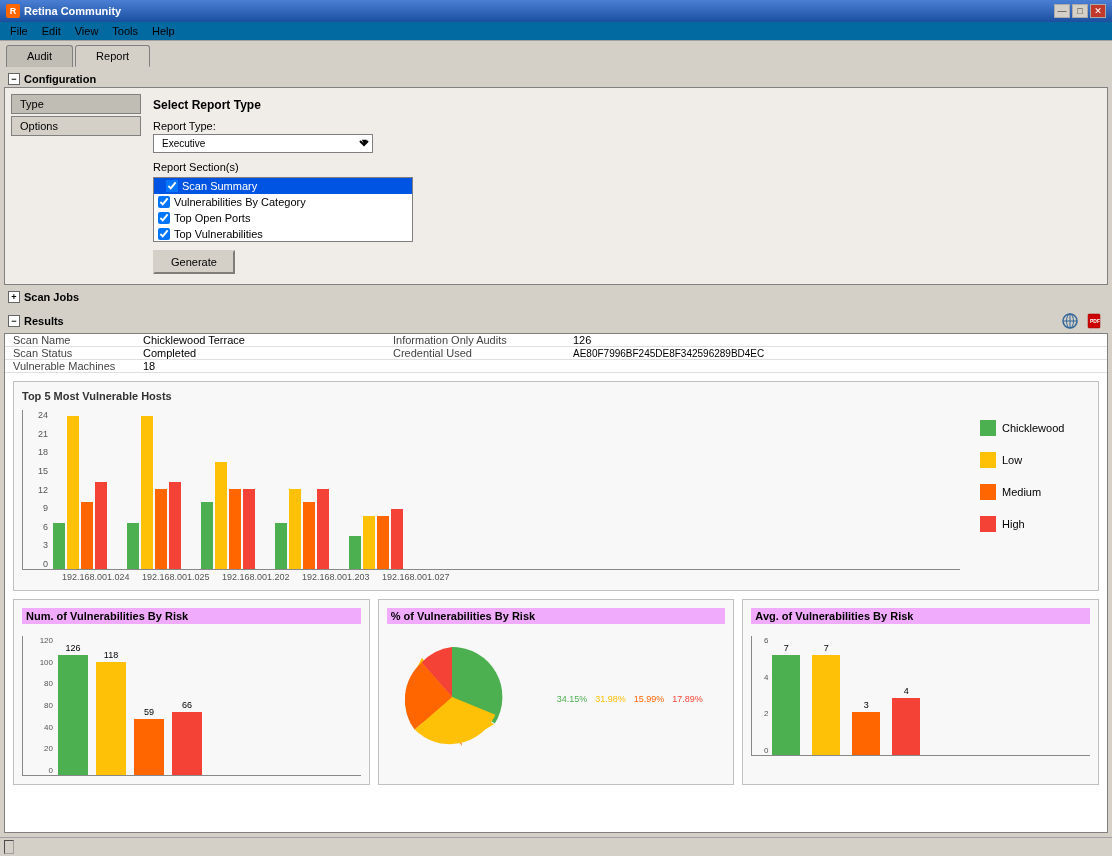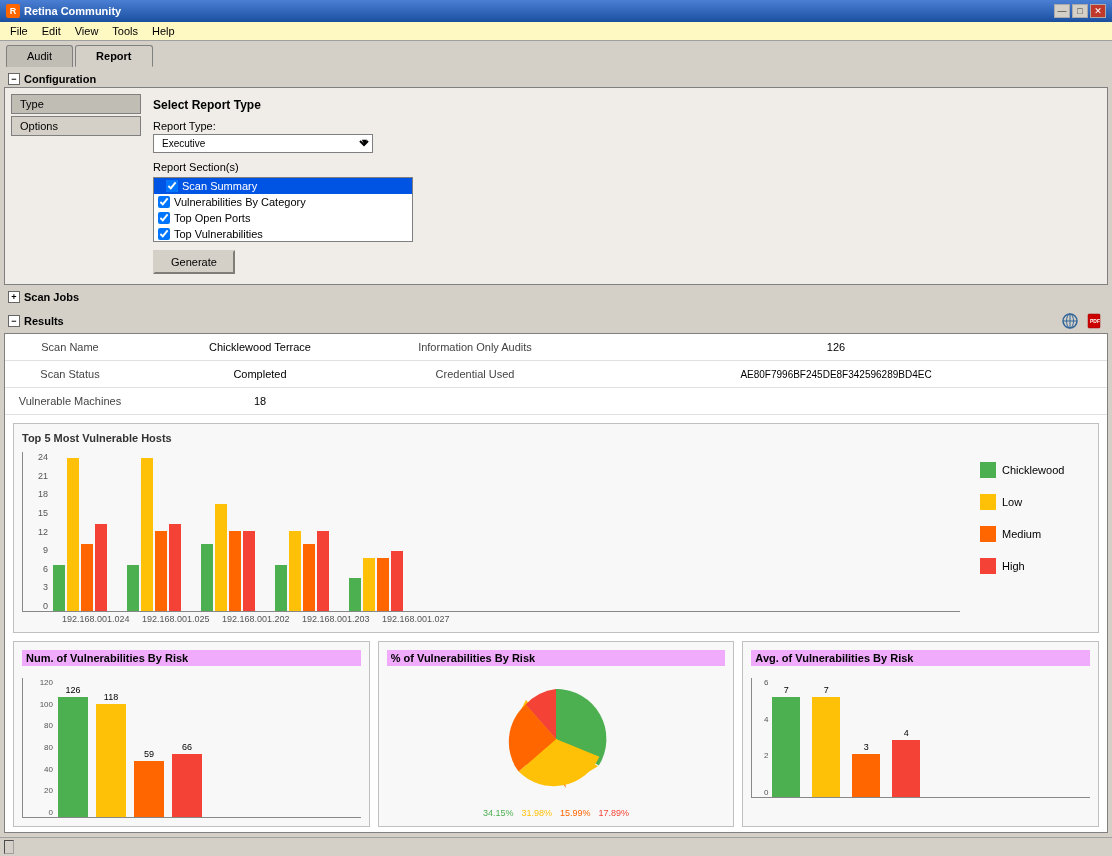--- a/index.html
+++ b/index.html
@@ -15,21 +15,21 @@
       height: 22px;
     }
     .title-bar-left { display: flex; align-items: center; gap: 4px; }
     .title-icon { width: 14px; height: 14px; background: #ff6600; border-radius: 2px; display: flex; align-items: center; justify-content: center; color: white; font-size: 9px; font-weight: bold; }
     .title-text { font-size: 11px; font-weight: bold; }
     .title-buttons { display: flex; gap: 2px; }
     .title-btn { width: 16px; height: 14px; border: 1px solid #aaa; background: #d4d0c8; display: flex; align-items: center; justify-content: center; font-size: 9px; cursor: pointer; color: #333; }
     .title-btn.close { background: #c0392b; color: white; }
     
     .menu-bar {
-      background: #fef9c3;
+      background: #0369a1;
       border-bottom: 1px solid #a0a0a0;
       padding: 1px 4px;
       display: flex;
       gap: 2px;
     }
     .menu-item { padding: 2px 6px; font-size: 11px; cursor: pointer; }
     
     .main-window {
       background: #d4d0c8;
       height: calc(856px - 22px - 20px);
@@ -47,21 +47,21 @@
       padding: 4px 20px;
       border: 1px solid #808080;
       border-bottom: none;
       background: #c0bdb5;
       cursor: pointer;
       font-size: 11px;
       border-radius: 3px 3px 0 0;
     }
     .tab.active {
       background: #d4d0c8;
-      font-weight: bold;
+      font-weight: normal;
       border-bottom: 1px solid #d4d0c8;
       z-index: 1;
     }
     
     .content-area {
       flex: 1;
       background: #d4d0c8;
       padding: 4px;
       overflow: hidden;
       display: flex;
@@ -195,23 +195,22 @@
       overflow-y: auto;
       overflow-x: hidden;
     }
     
     .scan-info-table {
       width: 100%;
       border-collapse: collapse;
       font-size: 11px;
     }
     .scan-info-table td {
-      padding: 7px 8px;
+      padding: 0 8px;
       border-bottom: 1px solid #e0e0e0;
-      text-align: center;
     }
     .scan-info-table td:first-child { color: #444; font-weight: normal; width: 130px; }
     .scan-info-table td:nth-child(2) { width: 250px; }
     .scan-info-table td:nth-child(3) { color: #444; width: 180px; }
     
     .chart-section {
       margin: 8px;
       border: 1px solid #c0c0c0;
       background: #f8f8f8;
       padding: 8px;
@@ -339,22 +338,23 @@
       font-size: 8px;
       color: #555;
       width: 33px;
       text-align: right;
       padding-right: 3px;
     }
     
     
     .pie-container {
       display: flex;
-      flex-direction: column;
-      align-items: center;
+      flex-direction: row;
+      align-items: center;
+      gap: 40px;
     }
     .pie-chart {
       width: 130px;
       height: 130px;
     }
     .pie-label { font-size: 9px; color: #333; }
     
     
     .avg-bar-chart {
       display: flex;

